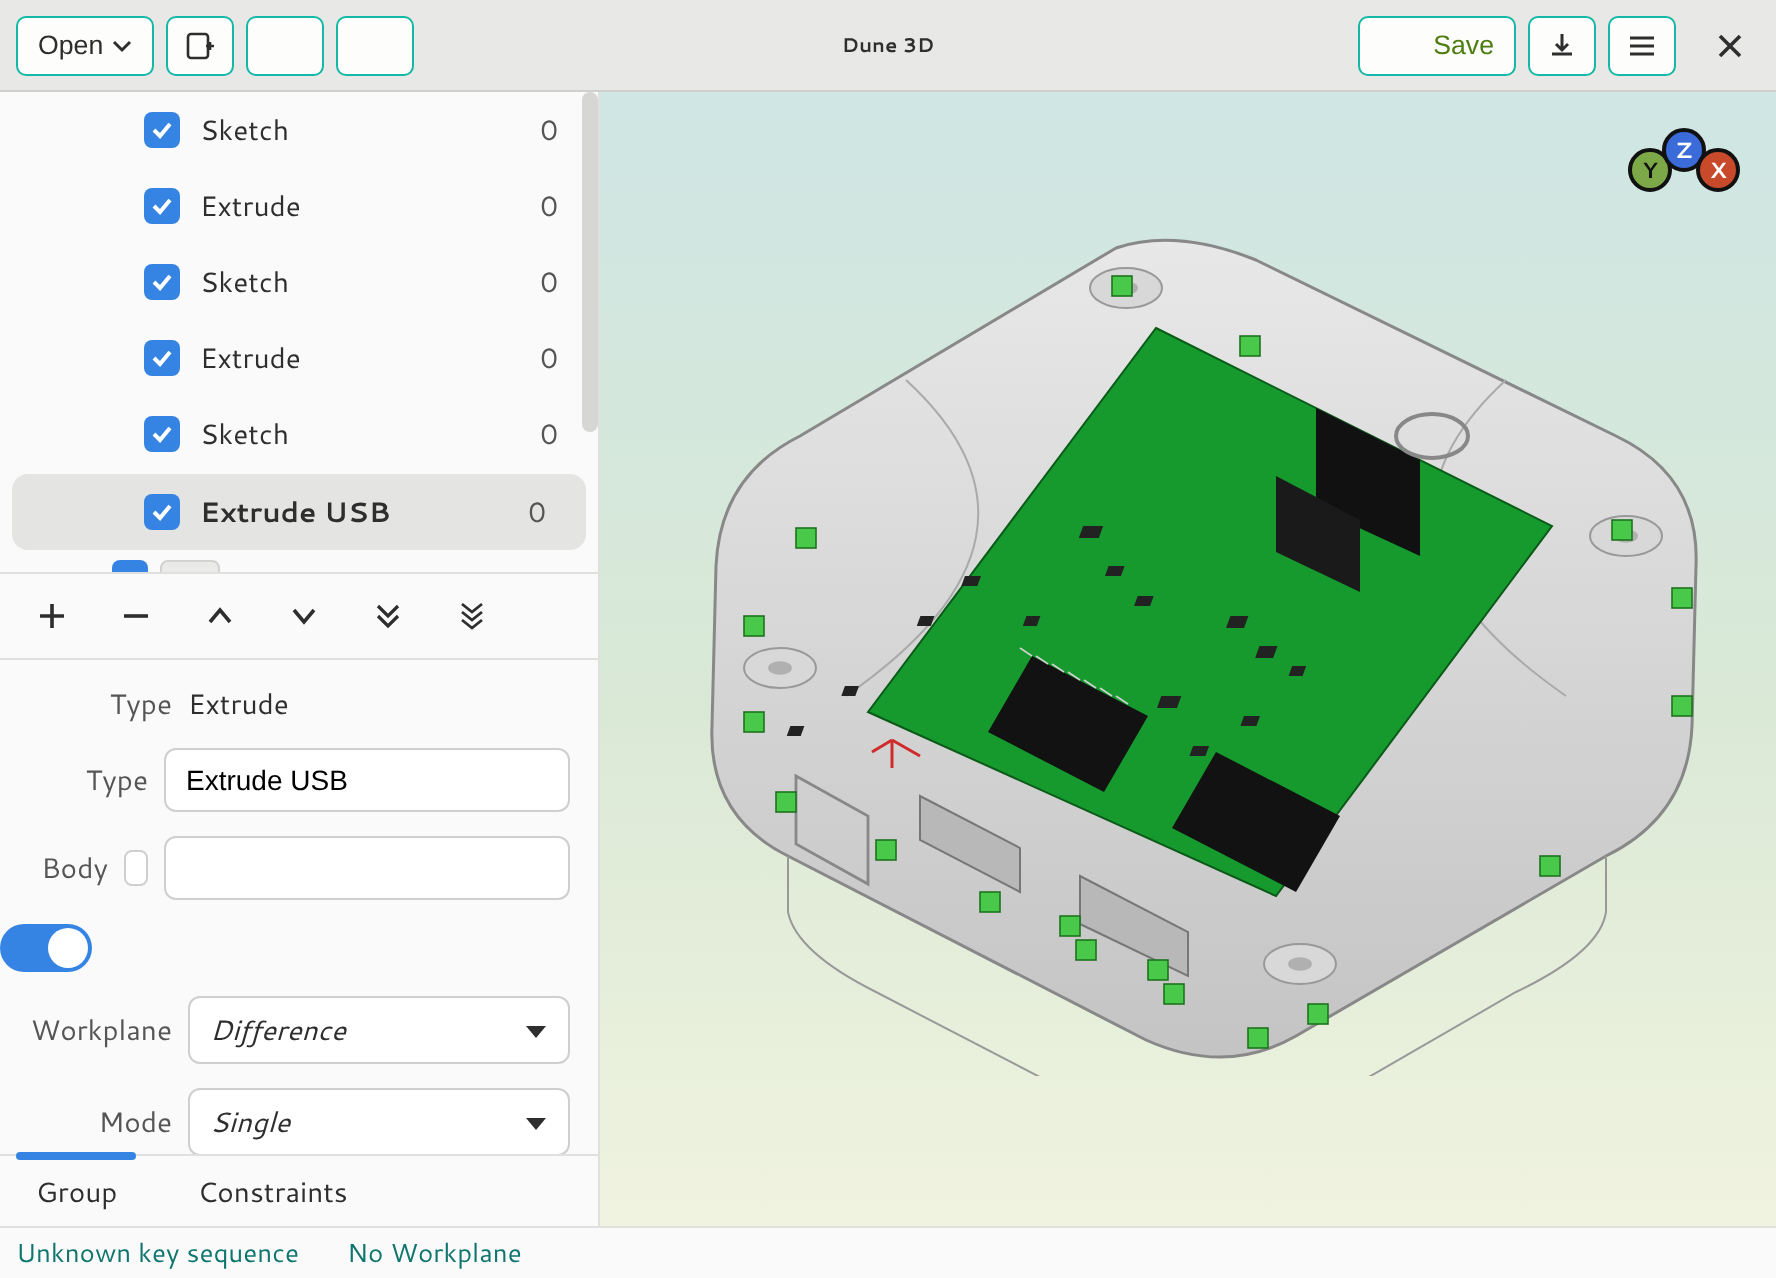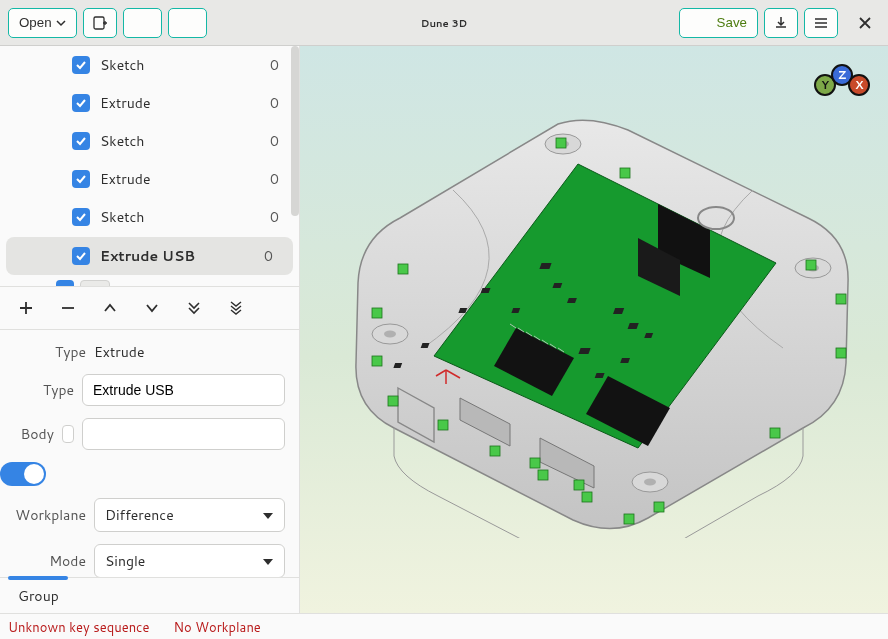--- a/index.html
+++ b/index.html
@@ -203,20 +203,21 @@
       flex: 1;
       height: 34px;
       border: 1px solid #cfcfcd;
       border-radius: 6px;
       padding: 0 30px 0 10px;
       font-size: 14px;
       background: #fff;
       position: relative;
       display: flex;
       align-items: center;
+      font-style: italic;
     }
     .prop-select::after {
       content: "";
       position: absolute;
       right: 11px; top: 14px;
       border-left: 5px solid transparent;
       border-right: 5px solid transparent;
       border-top: 6px solid #2e2e2e;
     }
 
@@ -252,21 +253,21 @@
 
     
     .statusbar {
       height: 26px;
       border-top: 1px solid #e0e0de;
       display: flex;
       align-items: center;
       padding: 0 8px;
       gap: 24px;
       font-size: 13px;
-      color: #b91c1c;
+      color: #0f766e;
       background:#fafafa;
     }
 
     
     .viewport {
       flex: 1;
       position: relative;
       background: linear-gradient(180deg, #cfe6e4 0%, #dae9d6 55%, #f0f3df 100%);
       overflow:hidden;
     }
@@ -487,20 +488,21 @@
         <div class="prop-label">Mode</div>
         <div class="prop-select">
           <span>Single</span>
         </div>
       </div>
     </div>
 
     <div class="bottom-tabs">
       <div class="tab-indicator"></div>
       <div class="tab active">Group</div>
+      <div class="tab">Constraints</div>
     </div>
   </div>
 
   <div class="viewport">
     <div class="navcube">
       <div class="nc-y">Y</div>
       <div class="nc-z">Z</div>
       <div class="nc-x">X</div>
     </div>
 

